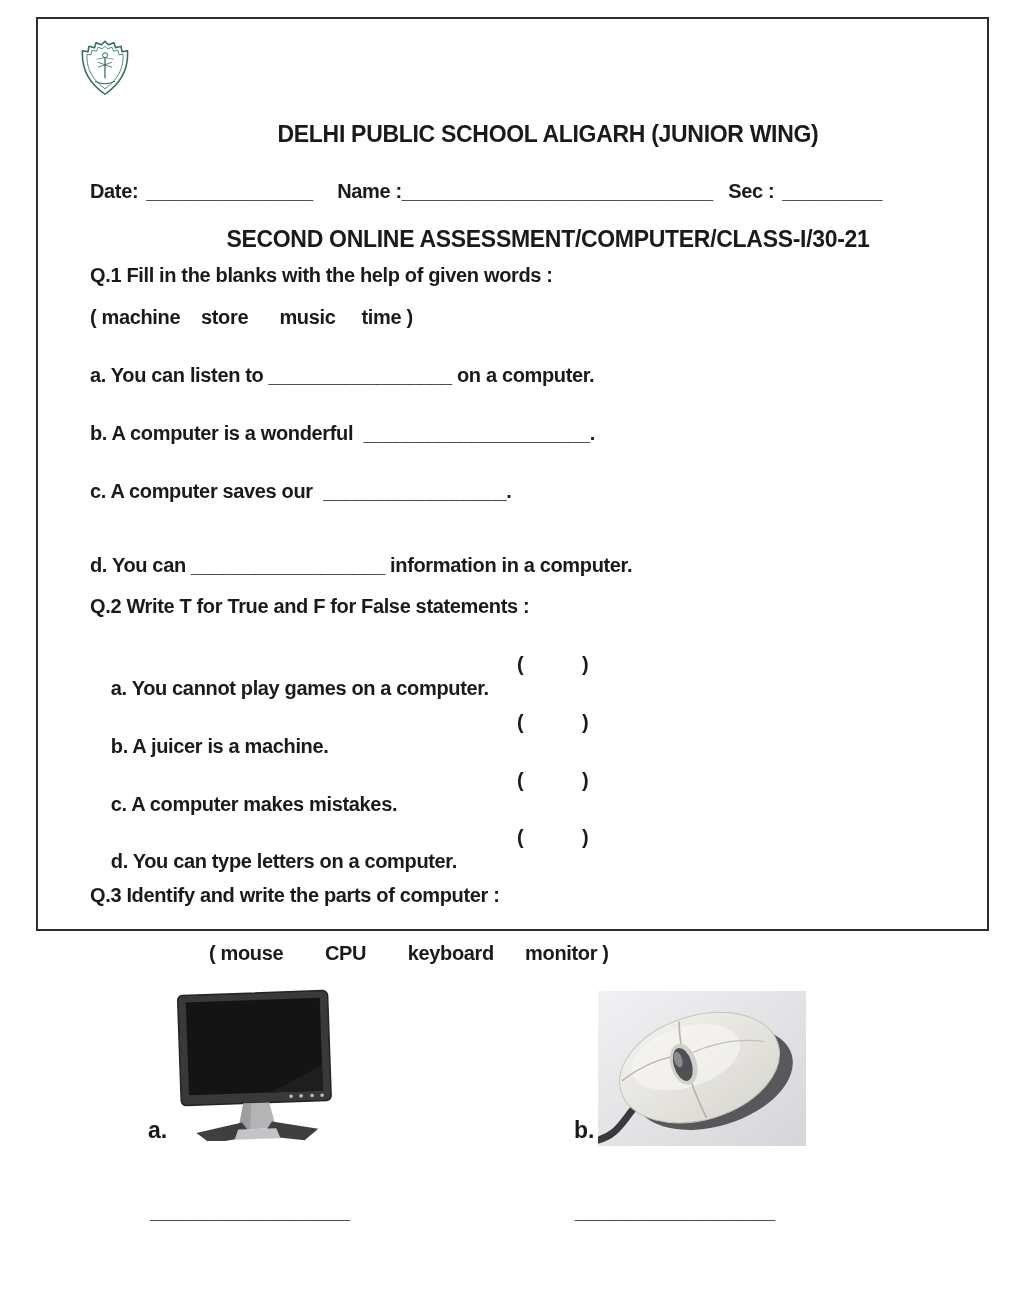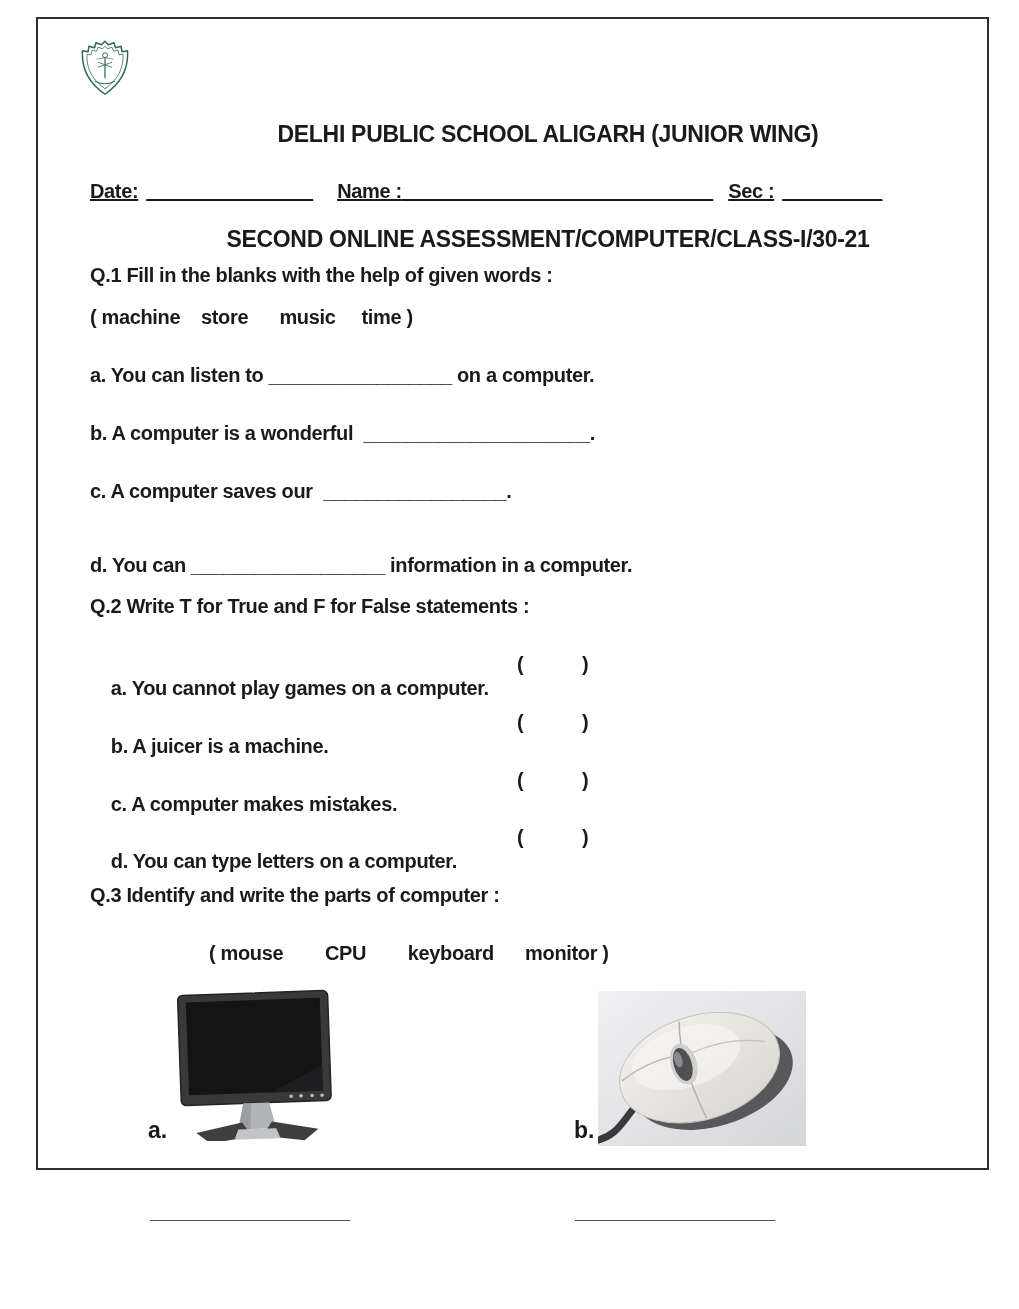--- a/index.html
+++ b/index.html
@@ -6,21 +6,21 @@
   html, body {
     width: 1019px; height: 1309px;
     background: #ffffff;
     font-family: "Liberation Sans", sans-serif;
     color: #1a1a1a;
     overflow: hidden;
   }
   .sheet {
     position: absolute;
     left: 36px; top: 17px;
-    width: 953px; height: 1153px;
+    width: 953px; height: 914px;
     border: 2px solid #2e2e2e;
     background: #ffffff;
     padding-left: 16px;
   }
   .crest {
     position: absolute;
     left: 42px; top: 20px;
     width: 50px; height: 58px;
   }
   .title-block {
@@ -36,21 +36,21 @@
   }
   .line {
     position: absolute;
     left: 52px;
     font-weight: bold;
     font-size: 20px;
     letter-spacing: -0.35px;
     white-space: pre;
     line-height: 24px;
   }
-  .info-line { display: flex; align-items: center; text-decoration: underline; }
+  .info-line { display: flex; align-items: center; }
   .info-line .blank { letter-spacing: 0; }
   .gap-md { display: inline-block; width: 24px; }
   .gap-sm { display: inline-block; width: 15px; }
   .sp { display: inline-block; width: 8px; }
   .tf-row { width: 640px; }
   .tf-row .paren-open  { position: absolute; left: 427px; top: 0; }
   .tf-row .paren-close { position: absolute; left: 492px; top: 0; }
   .img-label {
     position: absolute;
     font-weight: bold;

